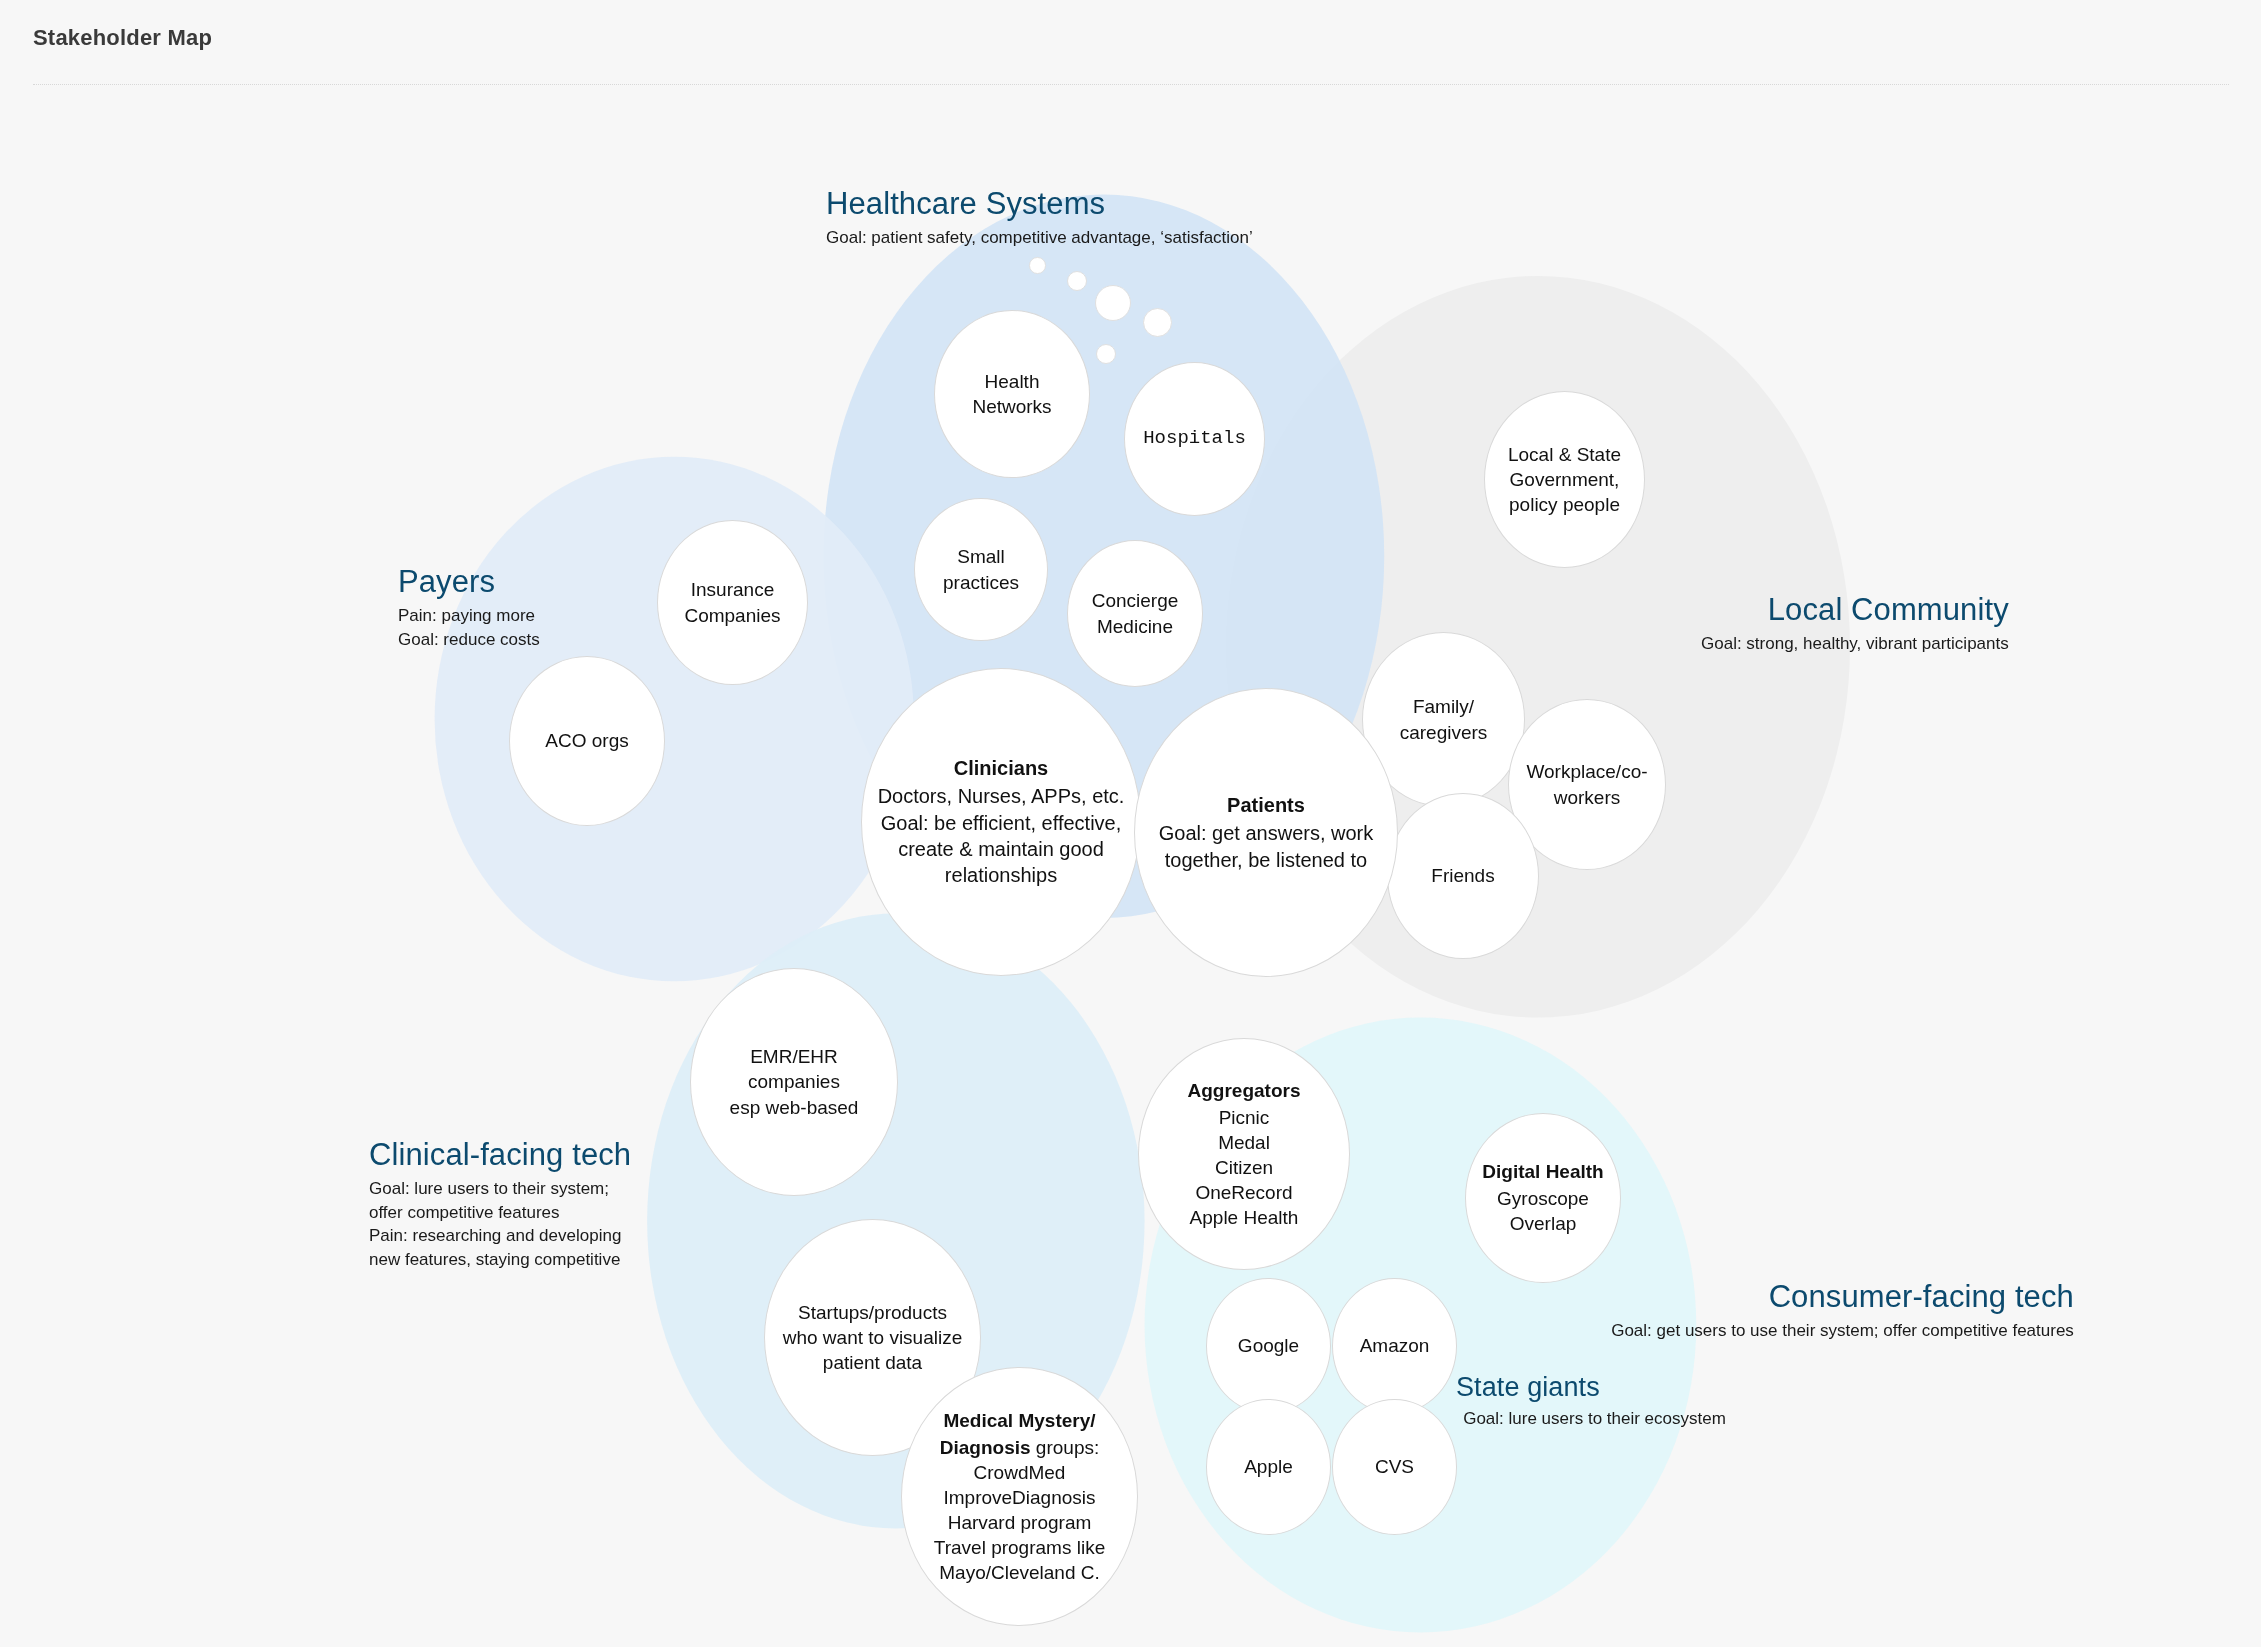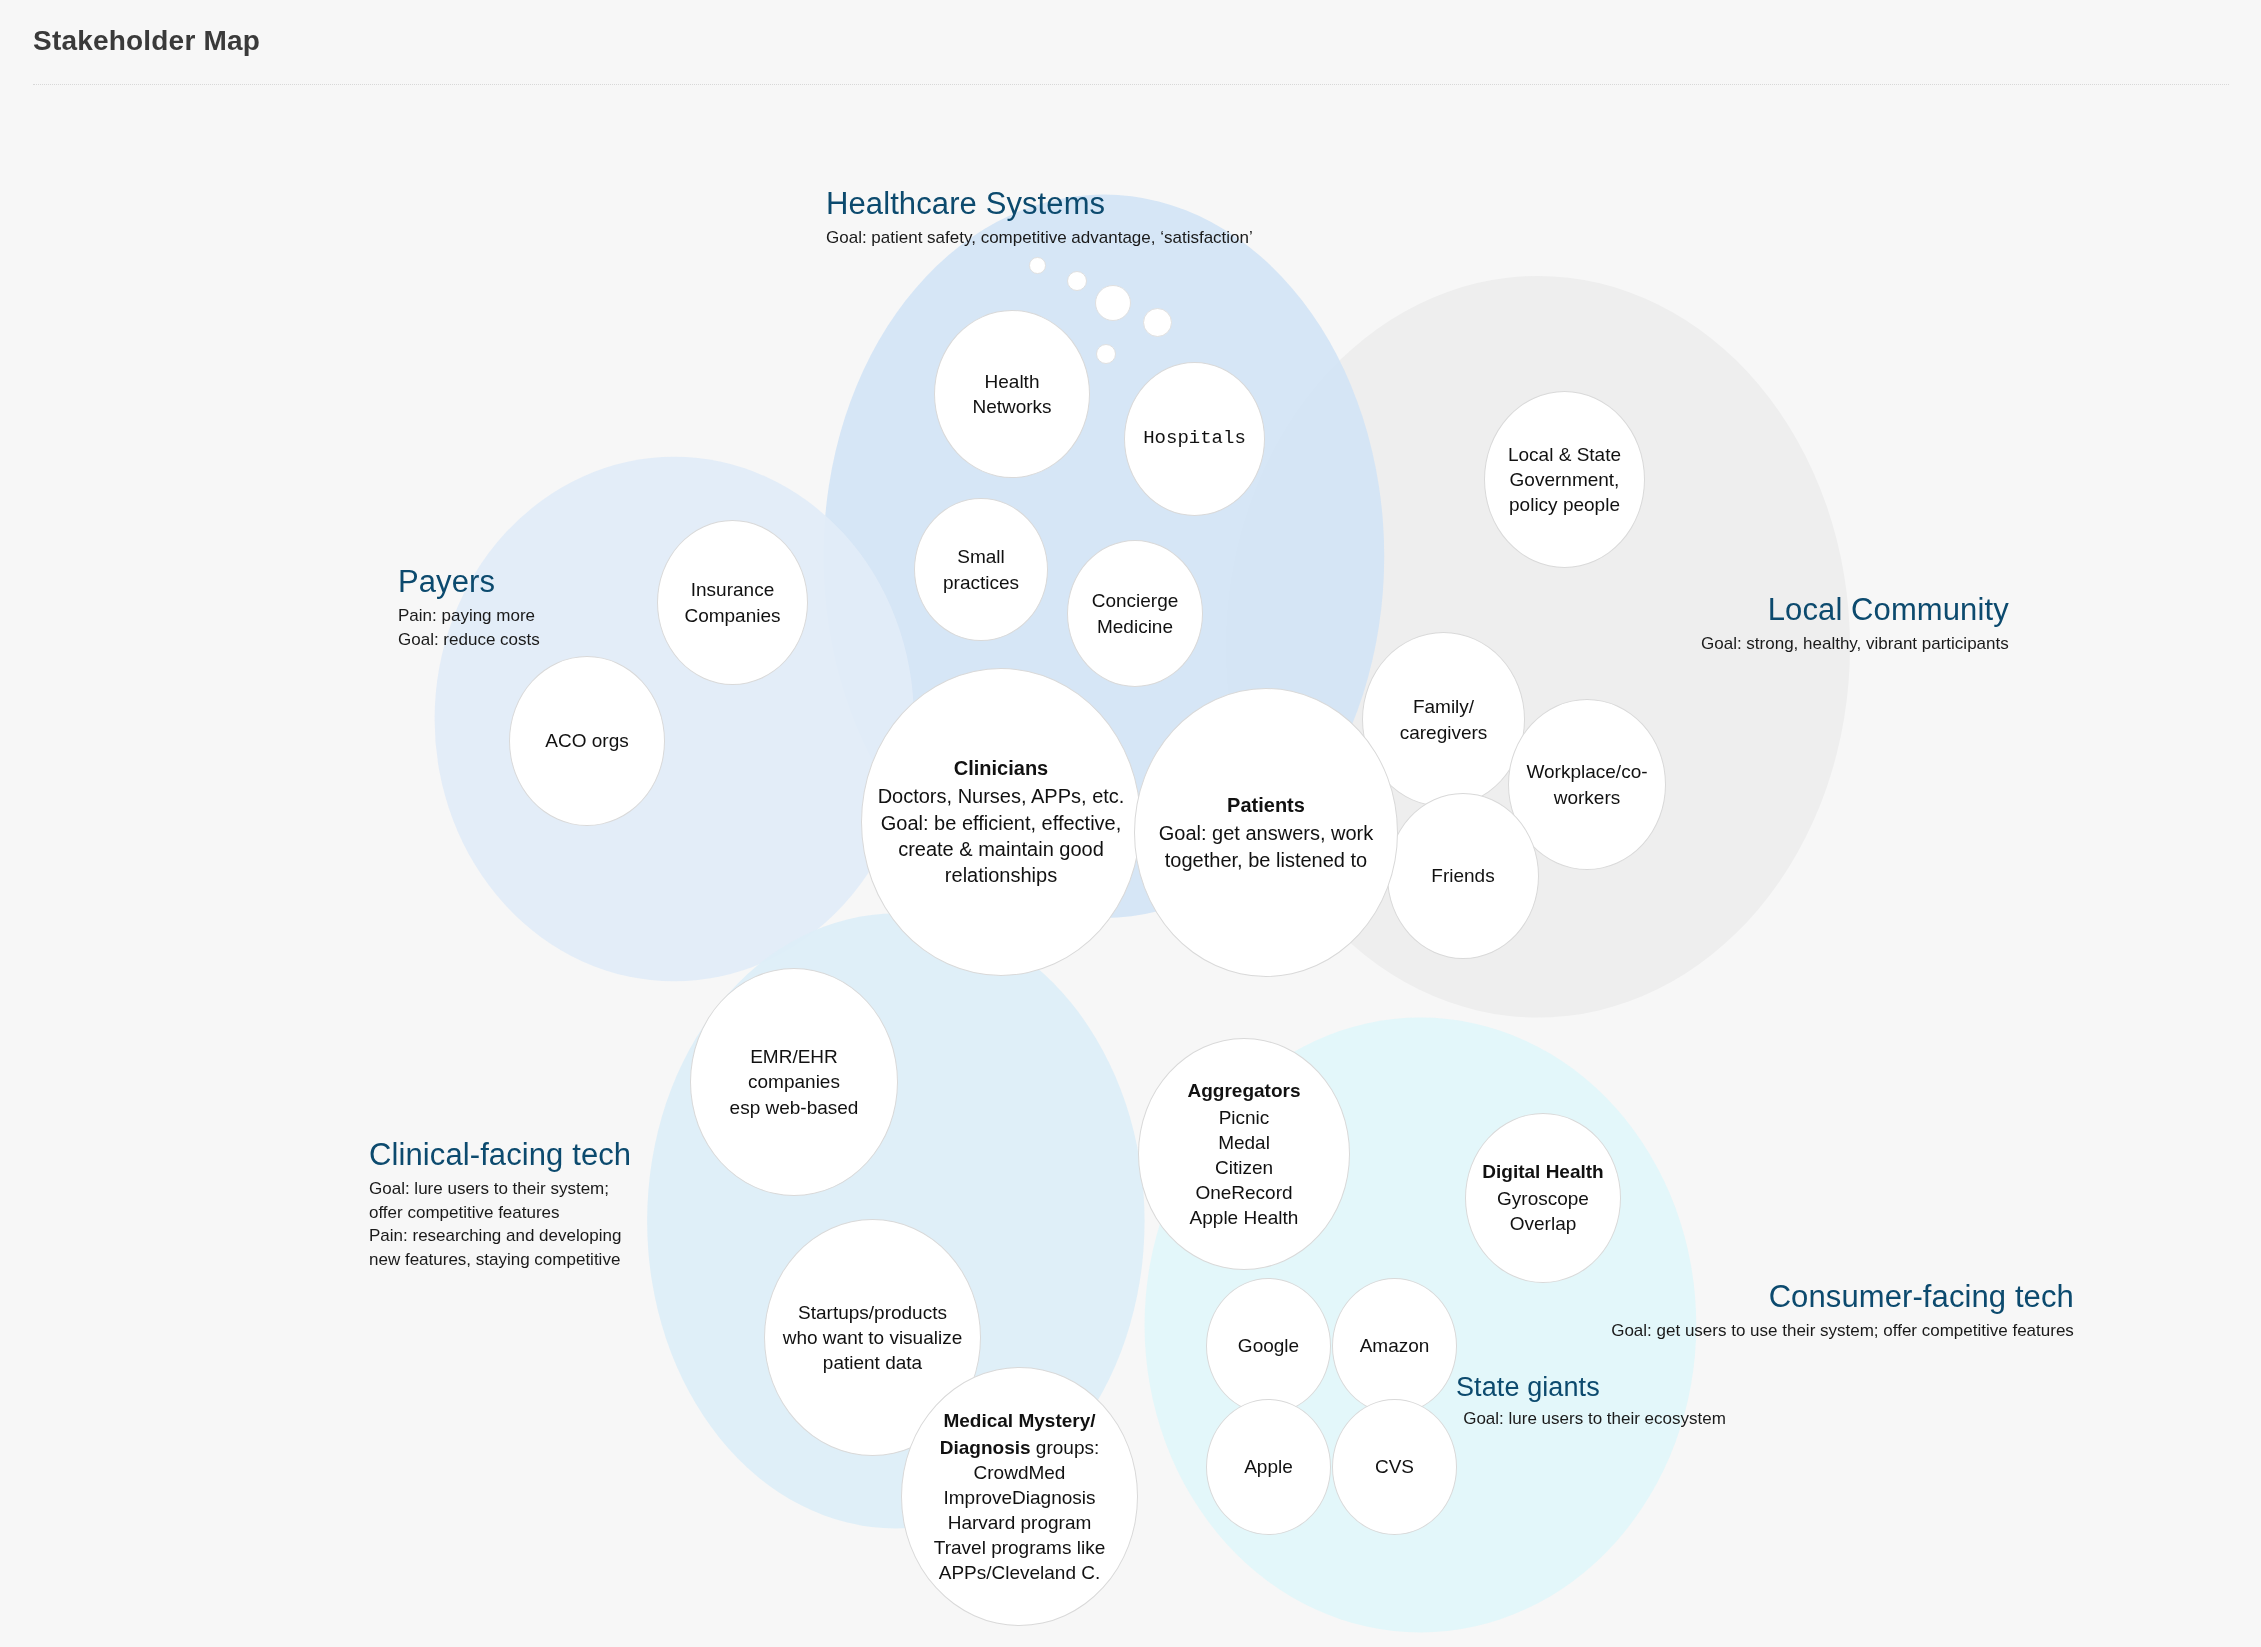--- a/index.html
+++ b/index.html
@@ -23,21 +23,21 @@
   #header-bar {
     position: absolute;
     left: 0; top: 0;
     width: 2262px;
     height: 86px;
   }
   #page-title {
     position: absolute;
     left: 33px;
     top: 25px;
-    font-size: 28px;
+    font-size: 22px;
     font-weight: bold;
     color: #3a3a3a;
     letter-spacing: 0.2px;
   }
   #header-rule {
     position: absolute;
     left: 33px;
     top: 84px;
     width: 2196px;
     height: 0;
@@ -251,21 +251,21 @@
     </div>
 
     <div class="node plain" style="left:901px; top:1281px; width:237px; height:259px;">
       <div class="node-text">
         <span class="hl">Medical Mystery/</span>
         <span class="sub"><b>Diagnosis</b><span> groups:</span></span>
         <span class="sub">CrowdMed</span>
         <span class="sub">ImproveDiagnosis</span>
         <span class="sub">Harvard program</span>
         <span class="sub">Travel programs like</span>
-        <span class="sub">APPs/Cleveland C.</span>
+        <span class="sub">Mayo/Cleveland C.</span>
       </div>
     </div>
 
     <div class="node plain" style="left:1138px; top:952px; width:212px; height:232px;">
       <div class="node-text">
         <span class="hl">Aggregators</span>
         <span class="sub">Picnic</span>
         <span class="sub">Medal</span>
         <span class="sub">Citizen</span>
         <span class="sub">OneRecord</span>

